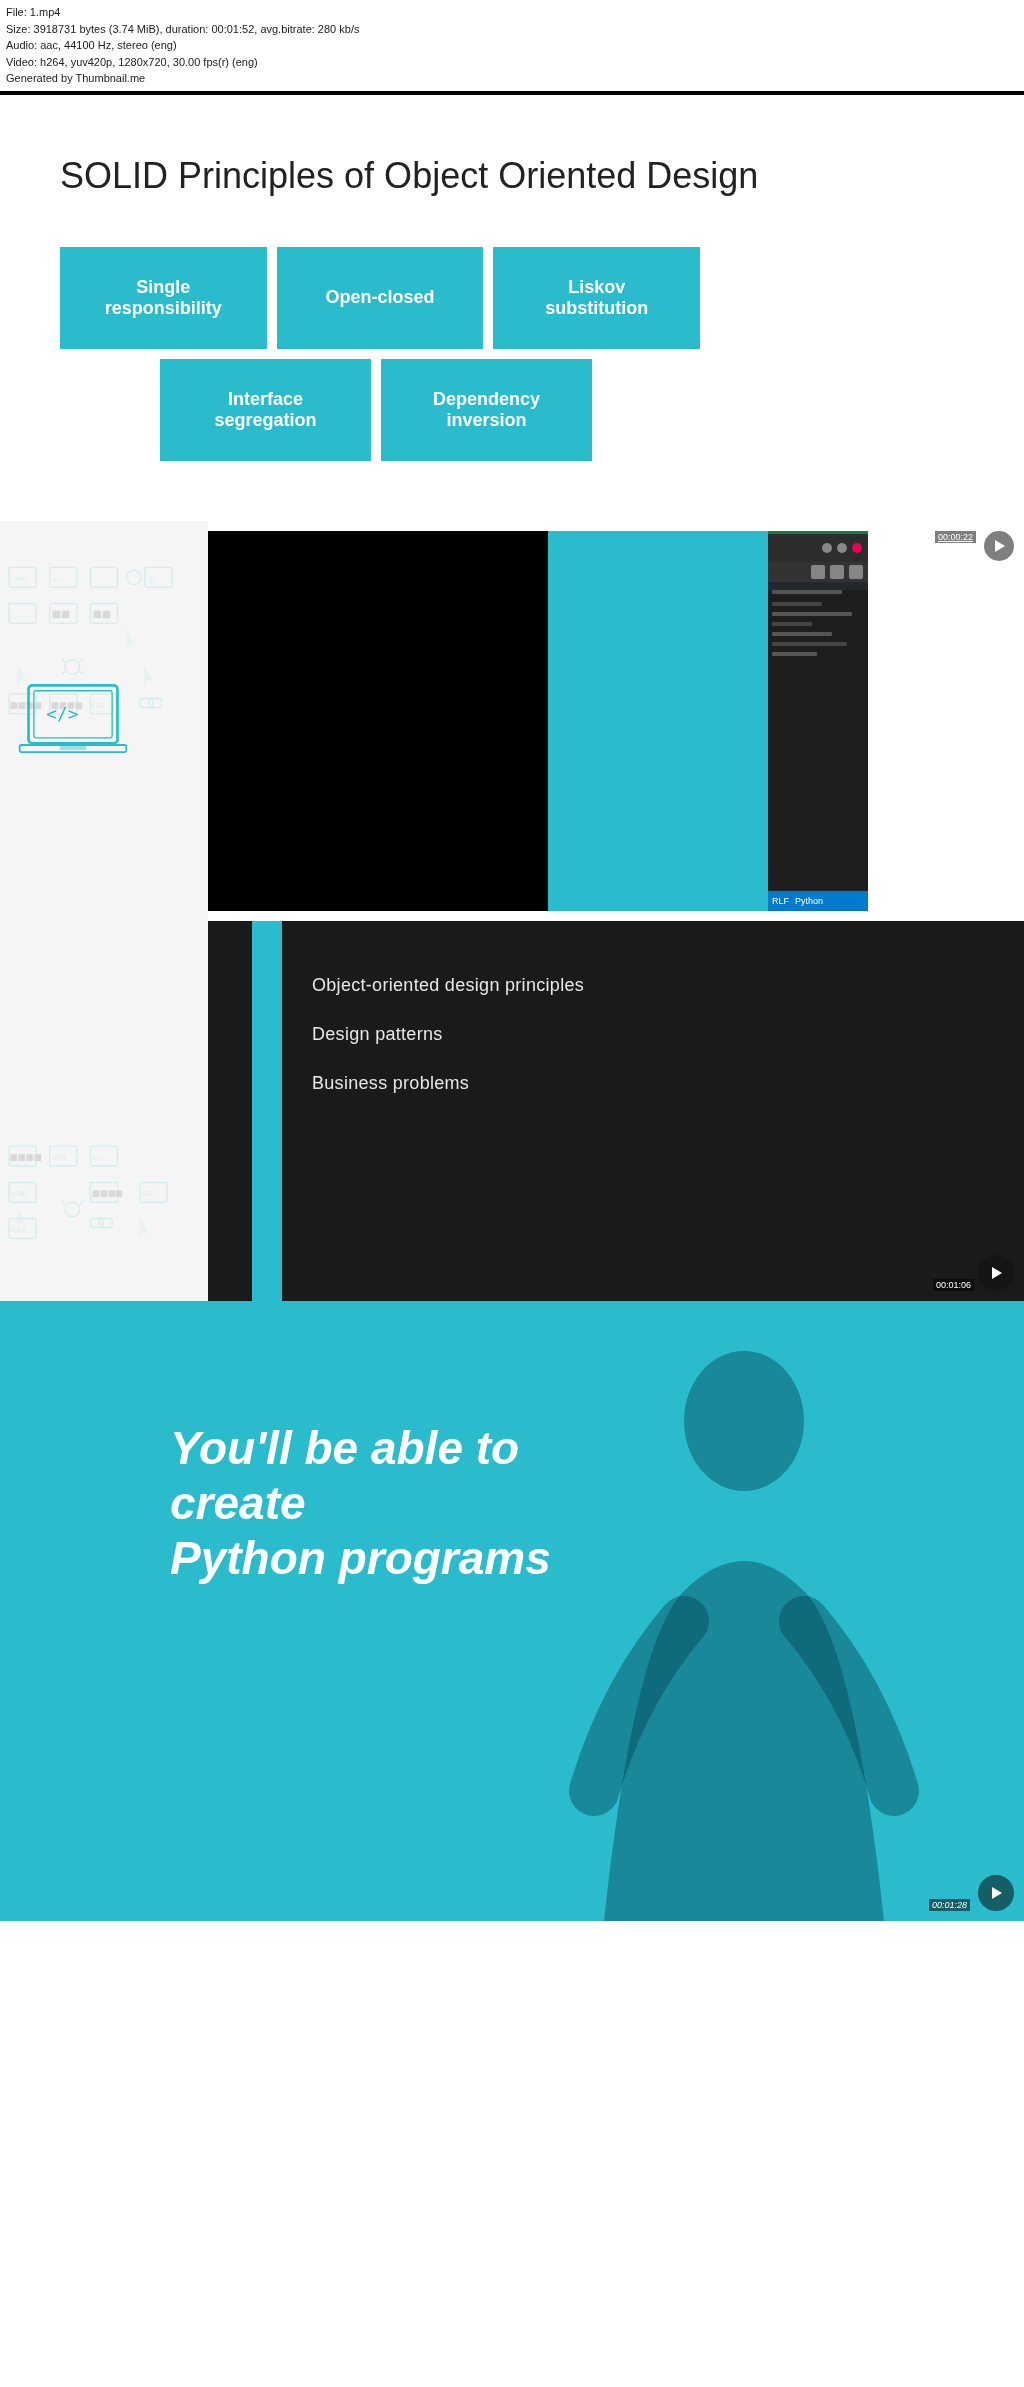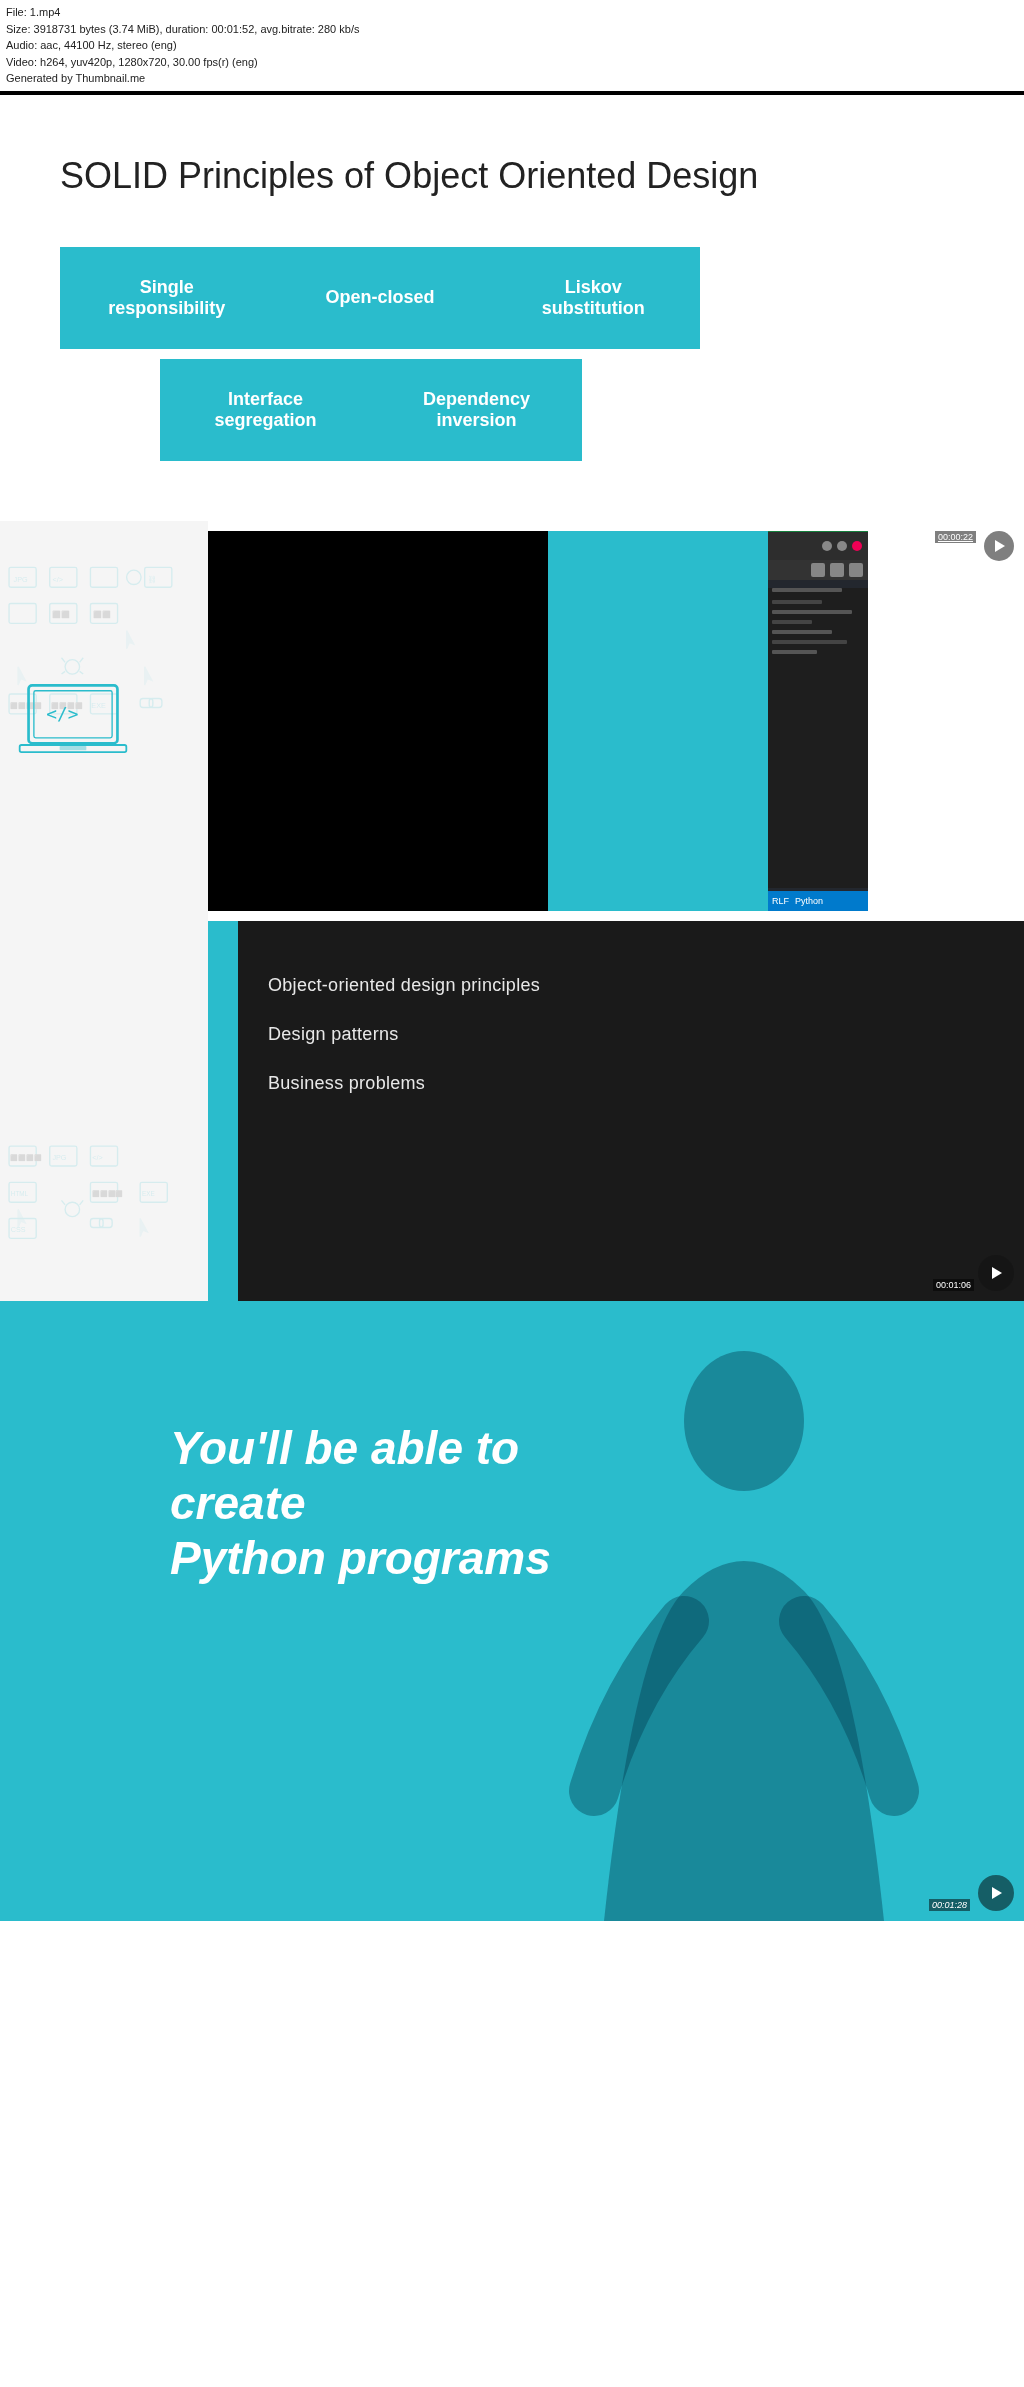--- a/index.html
+++ b/index.html
@@ -34,20 +34,21 @@
       text-align: left;
     }
     .solid-grid {
       display: flex;
       flex-direction: column;
       gap: 10px;
       max-width: 640px;
     }
     .solid-row {
       display: flex;
+      gap: 10px;
     }
     .solid-card {
       background: #2abccc;
       color: #fff;
       font-size: 18px;
       font-weight: 700;
       display: flex;
       align-items: center;
       justify-content: center;
       text-align: center;
@@ -130,21 +131,21 @@
       width: 220px;
       height: 380px;
       margin-top: 10px;
       position: relative;
     }
     .thumb-vs-code {
       width: 100px;
       height: 380px;
       background: #23272e;
       margin-top: 10px;
-      border-top: 1px solid #15803d;
+      border-top: 3px solid #15803d;
       position: relative;
       overflow: hidden;
     }
     .vs-toolbar {
       background: #2d2d2d;
       height: 28px;
       display: flex;
       align-items: center;
       justify-content: flex-end;
       padding: 0 6px;
@@ -482,21 +483,21 @@
           <div style="height:4px; margin: 6px 4px; background:#444; border-radius:1px; width:75%;"></div>
           <div style="height:4px; margin: 6px 4px; background:#555; border-radius:1px; width:45%;"></div>
         </div>
         <div class="vs-status-bar">
           <span>RLF</span>
           <span>Python</span>
         </div>
       </div>
     </div>
 
-    <div class="content-area" style="position:relative;">
+    <div class="content-area" style="position:relative;padding-left:44px;">
       <div class="content-left-strip"></div>
       <div class="content-list">
         <div class="content-list-item">Object-oriented design principles</div>
         <div class="content-list-item">Design patterns</div>
         <div class="content-list-item">Business problems</div>
       </div>
       <div class="play-btn-bottom">
         <div class="play-triangle"></div>
       </div>
       <div class="timestamp-bottom">00:01:06</div>

